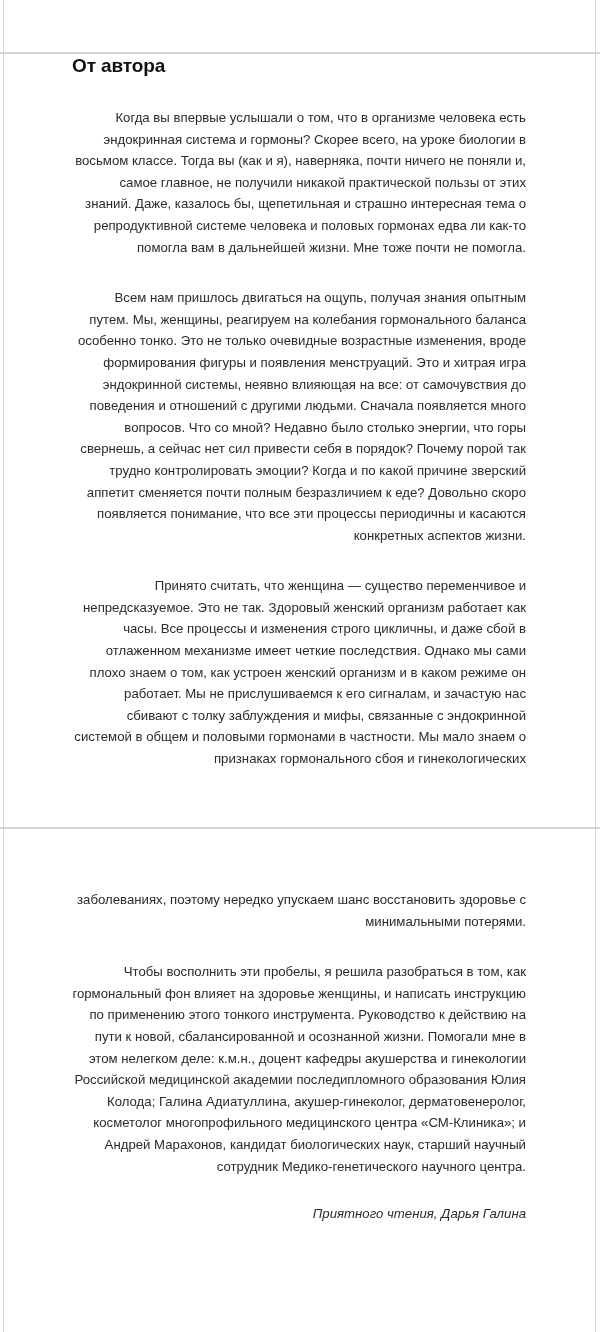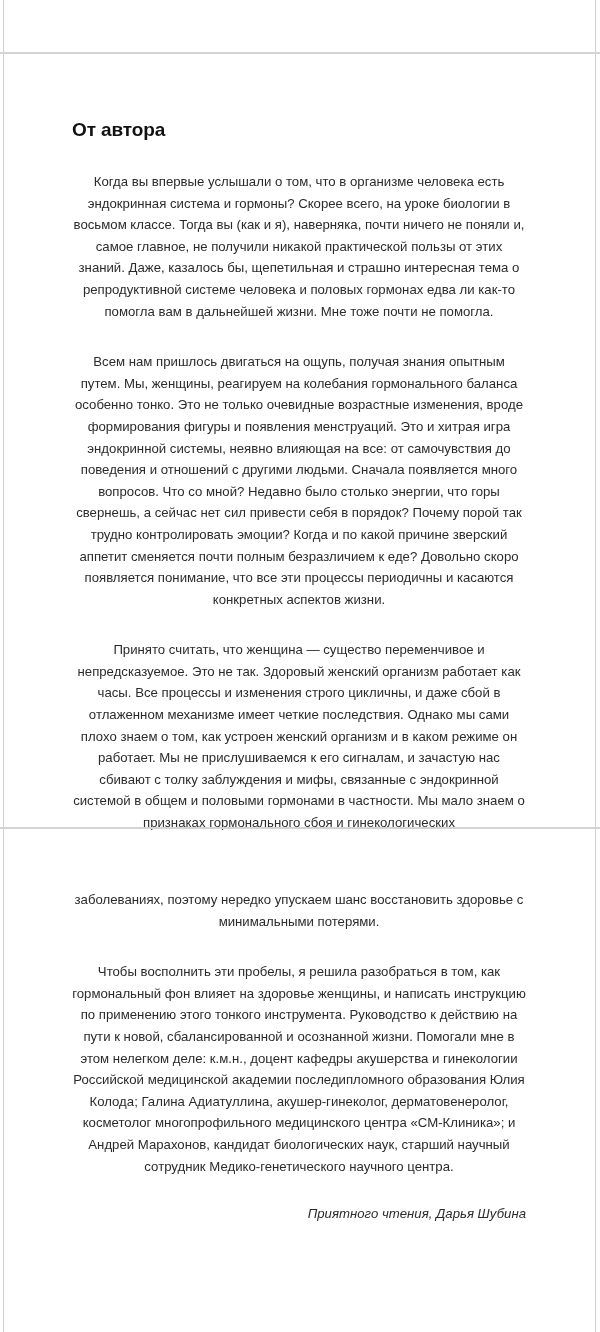--- a/index.html
+++ b/index.html
@@ -67,30 +67,30 @@
   h1.chapter-title {
     margin: 0;
     padding: 0;
     font-size: 19px;
     font-weight: bold;
     line-height: 24px;
     letter-spacing: -0.1px;
     color: #111111;
   }
 
-  #page-one .page-inner { padding-top: 64px; }
+  #page-one .page-inner { }
   #page-two .page-inner { padding-top: 60px; }
 
   p.body-par {
     margin: 0;
     padding: 0;
     font-size: 13.2px;
     line-height: 21.6px;
     color: #2b2b2b;
-    text-align: center;
+    text-align: right;
     hyphens: none;
   }
   p.body-par + p.body-par { margin-top: 29px; }
 
   .title-gap { height: 29px; }
 
   p.signature {
     margin: 0;
     padding: 0;
     margin-top: 26px;
@@ -129,18 +129,18 @@
 
   <div class="page-separator" id="sep-page-break"></div>
 
   <section class="page" id="page-two">
     <div class="page-inner">
 
       <p class="body-par">заболеваниях, поэтому нередко упускаем шанс восстановить здоровье с минимальными потерями.</p>
 
       <p class="body-par">Чтобы восполнить эти пробелы, я решила разобраться в том, как гормональный фон влияет на здоровье женщины, и написать инструкцию по применению этого тонкого инструмента. Руководство к действию на пути к новой, сбалансированной и осознанной жизни. Помогали мне в этом нелегком деле: к.м.н., доцент кафедры акушерства и гинекологии Российской медицинской академии последипломного образования Юлия Колода; Галина Адиатуллина, акушер-гинеколог, дерматовенеролог, косметолог многопрофильного медицинского центра «СМ-Клиника»; и Андрей Марахонов, кандидат биологических наук, старший научный сотрудник Медико-генетического научного центра.</p>
 
-      <p class="signature">Приятного чтения, Дарья Шубина</p>
+      <p class="signature">Приятного чтения, Дарья Галина</p>
 
     </div>
   </section>
 
 </div>
 
 </body></html>

